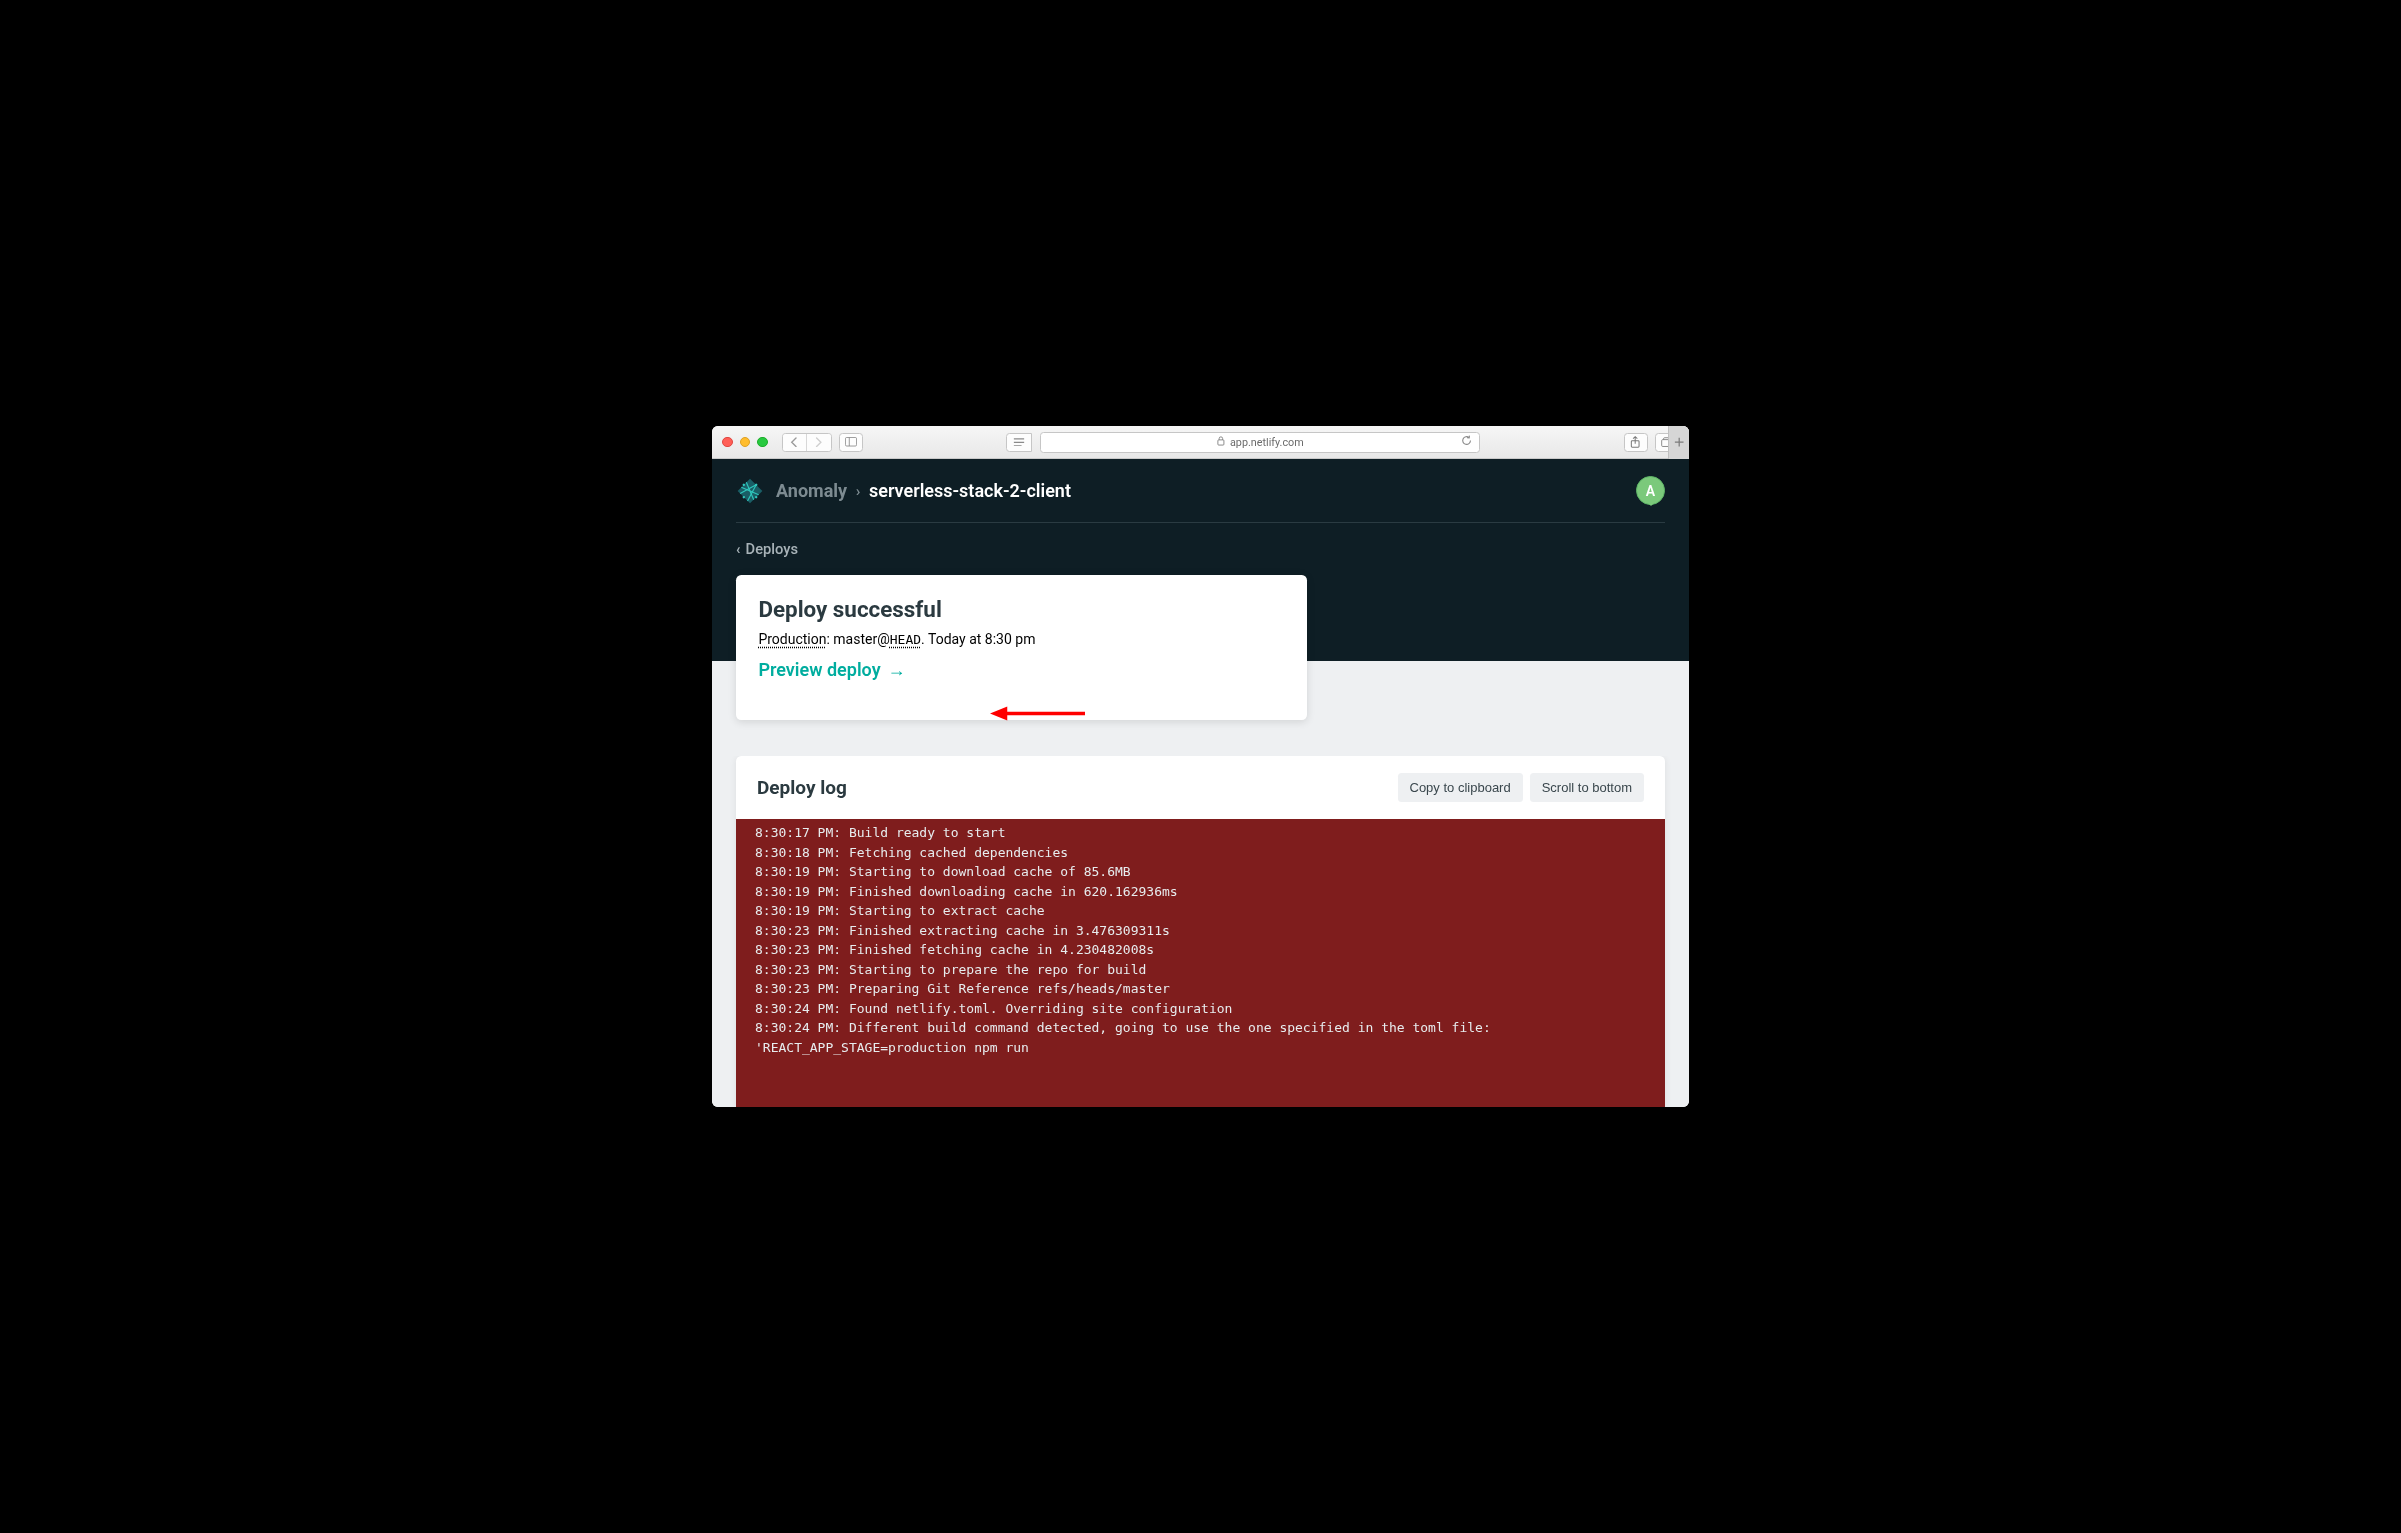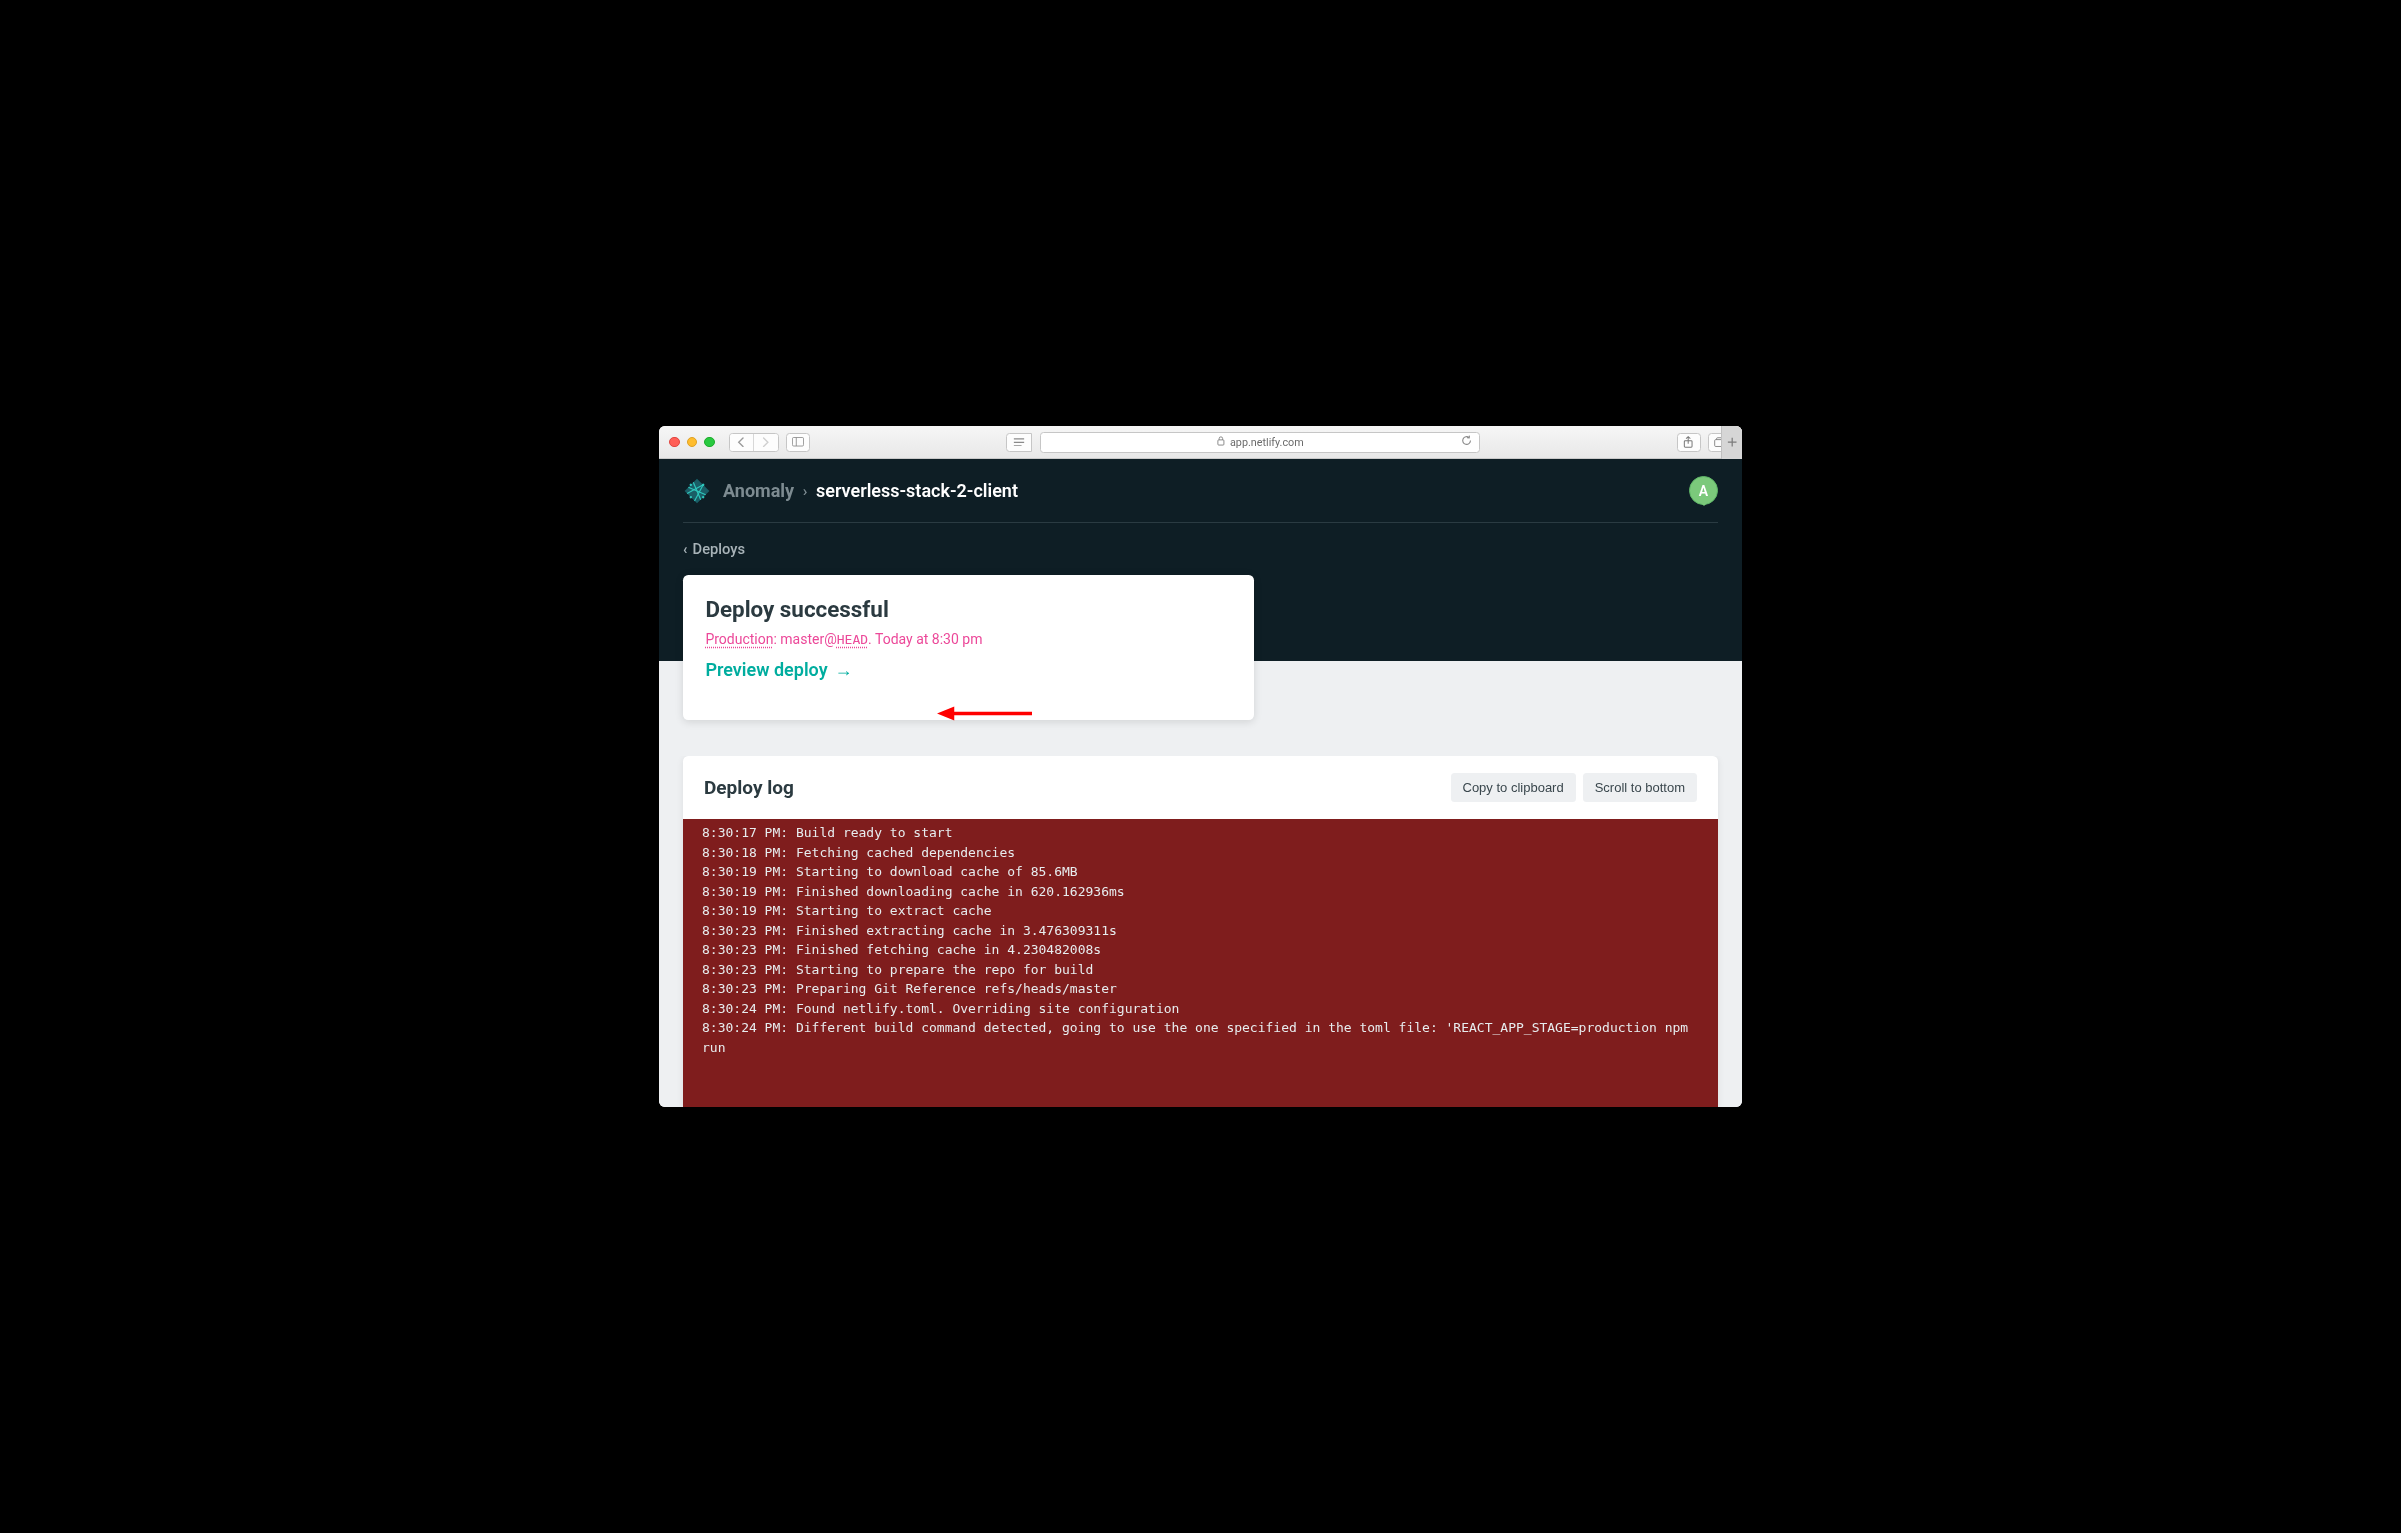--- a/index.html
+++ b/index.html
@@ -6,21 +6,21 @@
   html, body { width: 100%; height: 100%; }
   body {
     background: #000;
     font-family: -apple-system, BlinkMacSystemFont, "Segoe UI", Roboto, Helvetica, Arial, sans-serif;
     display: flex;
     align-items: center;
     justify-content: center;
     min-height: 100vh;
   }
   .window {
-    width: 1083px;
+    width: 977px;
     height: 681px;
     background: #fff;
     border-radius: 6px;
     overflow: hidden;
     box-shadow: 0 17px 52px rgba(0,0,0,0.5);
     display: flex;
     flex-direction: column;
     position: relative;
   }
   
@@ -84,21 +84,21 @@
 
   .hero-split { position:relative; }
   .hero-top { background:#0e1e25; height:86px; }
   .hero-bot { background:#eef0f2; height:95px; }
   .card-float {
     position:absolute; top:0; left:24px; width:571px;
     background:#fff; border-radius:5.2px; box-shadow:0 1.7px 8.6px rgba(0,0,0,0.12);
     padding:21px 22.4px 22.4px;
   }
   .card-title { font-size:22.4px; font-weight:700; color:#2b3a40; margin-bottom:8.6px; }
-  .meta-line { font-size:14px; color:#ec4899; margin-bottom:12px; }
+  .meta-line { font-size:14px; color:#000000; margin-bottom:12px; }
   .meta-line .prod { text-decoration:underline dotted; text-underline-offset:2.6px; }
   .meta-line .head { font-family: ui-monospace,SFMono-Regular,Menlo,monospace; font-size:13px; text-decoration:underline dotted; text-underline-offset:2.6px; }
   .preview-link { color:#00ad9f; font-weight:600; font-size:18px; text-decoration:none; display:inline-flex; align-items:center; gap:7px; margin-bottom:17px; }
   .publish-btn { border:0.9px solid #d5dade; background:#fff; color:#2b3a40; font-size:14px; font-weight:500; padding:8.6px 17px; border-radius:4.3px; cursor:pointer; }
   .arrow-annot { position:absolute; left:254px; top:128px; display:flex; align-items:center; }
   .arrow-annot svg { display:block; }
 
   .log-section { background:#eef0f2; padding:0 24px; flex:1; display:flex; flex-direction:column; overflow:hidden; }
   .log-card { background:#fff; border-radius:5.2px 5.2px 0 0; box-shadow:0 1.7px 7px rgba(0,0,0,0.08); overflow:hidden; flex:1; display:flex; flex-direction:column; }
   .log-head { display:flex; align-items:center; padding:17px 21px; }

